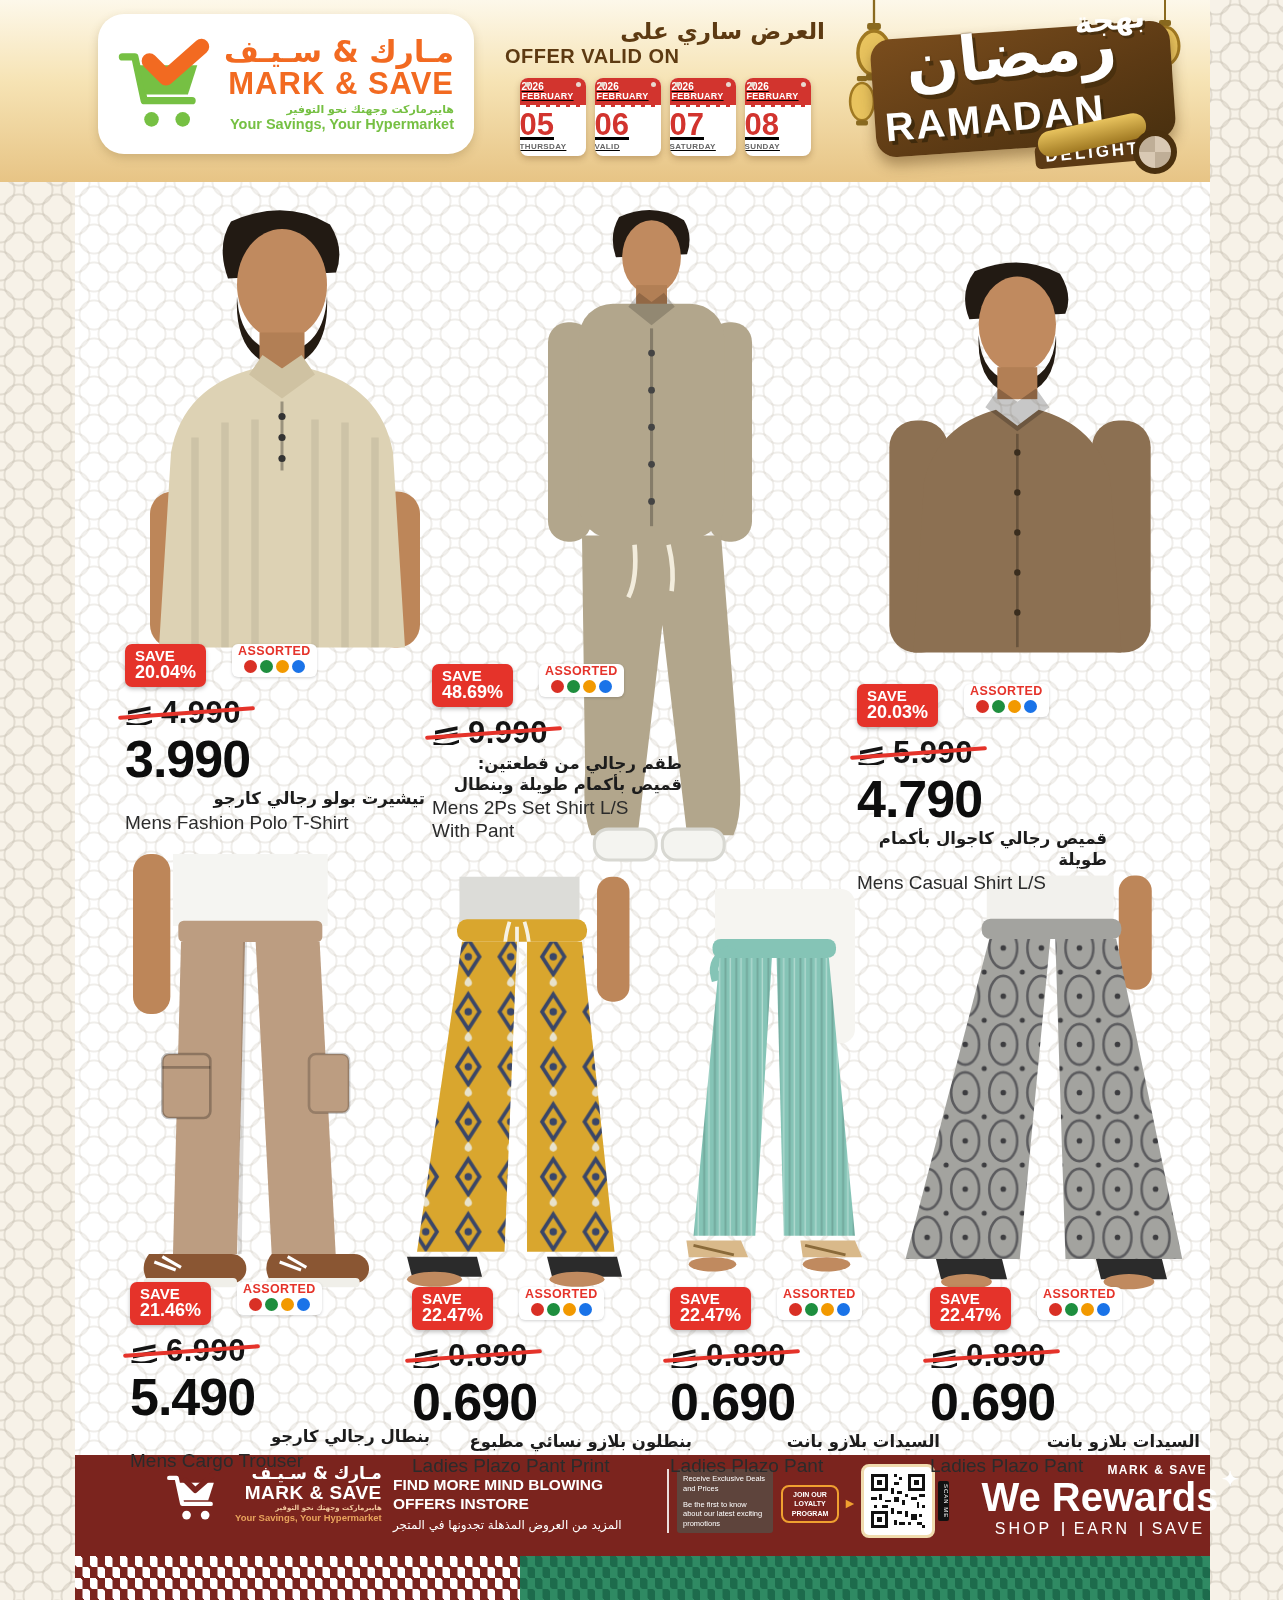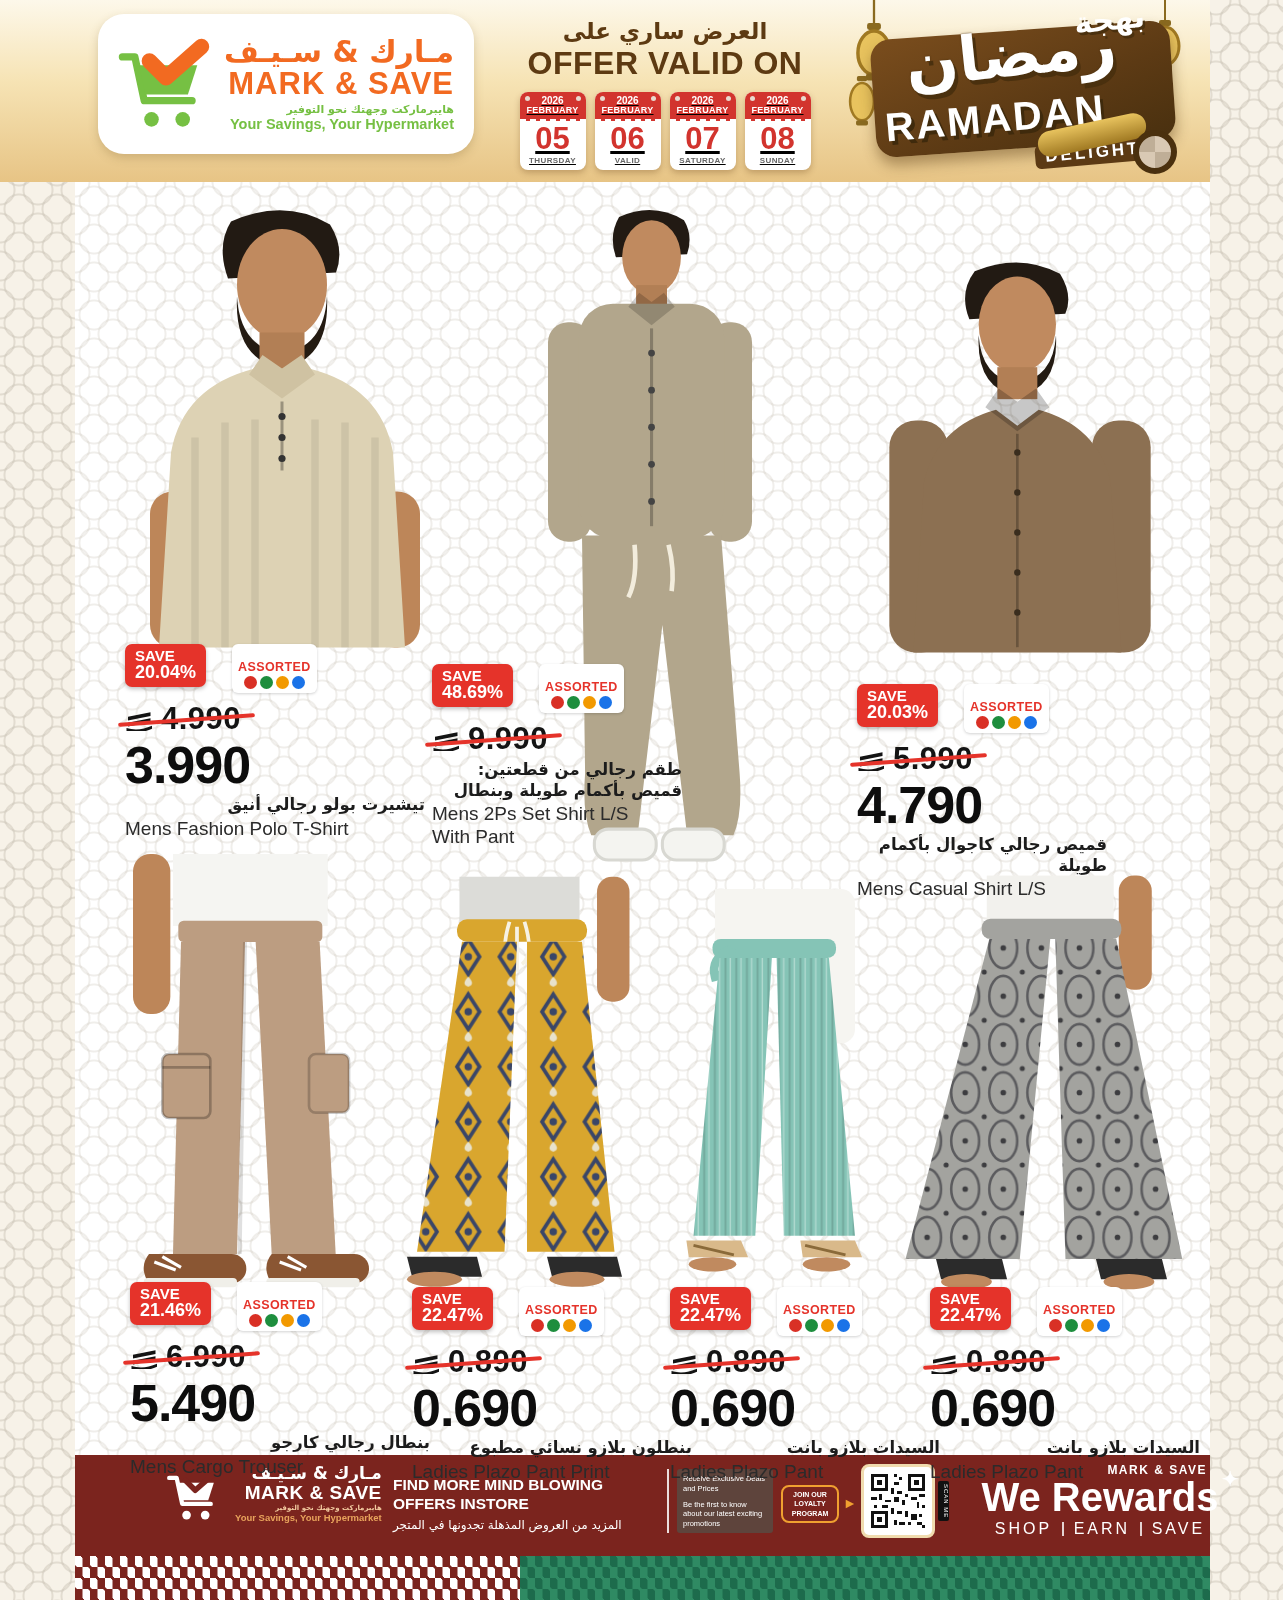--- a/index.html
+++ b/index.html
@@ -18,23 +18,23 @@
     background:linear-gradient(180deg,#fdf8ea 0%,#f6e3b4 45%,#e7c485 100%); }
   .logo-card{ position:absolute; left:98px; top:14px; width:376px; height:140px; background:#fff;
     border-radius:26px; box-shadow:0 4px 10px rgba(120,90,40,.25); display:flex; align-items:center; padding:10px 14px; }
   .logo-card svg{ width:104px; height:104px; flex:0 0 auto; }
   .logo-texts{ flex:1; text-align:right; padding-right:6px; }
   .logo-ar{ color:#f26a21; font-size:30px; font-weight:bold; line-height:1.05; }
   .logo-en{ color:#f26a21; font-size:31px; font-weight:bold; letter-spacing:1px; line-height:1.1; }
   .logo-ar-tag{ color:#76c043; font-size:11px; font-weight:bold; margin-top:2px; }
   .logo-tag{ color:#76c043; font-size:14.5px; font-weight:bold; }
 
-  .offer-block{ position:absolute; left:505px; top:18px; width:320px; text-align:center; }
+  .offer-block{ position:absolute; left:505px; top:18px; width:320px; }
   .offer-ar{ color:#5d3a12; font-size:23px; font-weight:bold; }
-  .offer-en{ color:#5d3a12; font-size:32px; font-weight:bold; letter-spacing:.5px; margin-top:1px; }
+  .offer-en{ color:#5d3a12; font-size:20px; font-weight:bold; letter-spacing:.5px; margin-top:1px; }
   .dates{ display:flex; justify-content:center; gap:9px; margin-top:10px;text-decoration:underline; }
   .date-card{ width:66px; background:#fff; border-radius:8px; overflow:hidden; box-shadow:0 3px 6px rgba(100,60,20,.3); position:relative; }
   .date-top{ background:#d2342e; color:#fff; padding:4px 2px 3px; border-bottom:2px dashed #fff; position:relative; }
   .date-top::before,.date-top::after{ content:""; position:absolute; top:4px; width:5px; height:5px; border-radius:50%; background:#e9d9cf; }
   .date-top::before{ left:5px; } .date-top::after{ right:5px; }
   .date-year{ font-size:10px; font-weight:bold; line-height:1; }
   .date-month{ font-size:9px; font-weight:bold; letter-spacing:.3px; line-height:1.1; }
   .date-day{ color:#d2342e; font-size:31px; font-weight:bold; line-height:1.05; padding-top:2px; }
   .date-week{ color:#666; font-size:8px; font-weight:bold; letter-spacing:.4px; padding:1px 0 5px; }
 
@@ -65,21 +65,21 @@
 
   .photo{ position:absolute; }
   .photo svg{ width:100%; height:100%; display:block; }
 
   .pricing{ position:absolute; z-index:6; width:300px; }
   .badges{ display:flex; align-items:flex-start; gap:26px; }
   .save-badge{ background:#e5332a; color:#fff; border-radius:7px; padding:4px 10px 5px; text-align:left;
     box-shadow:0 2px 4px rgba(0,0,0,.25); }
   .save-word{ display:block; font-size:15px; font-weight:bold; line-height:1; }
   .save-pct{ display:block; font-size:18px; font-weight:bold; line-height:1.05; }
-  .assorted{ background:#fff; border-radius:6px; padding:16px 6px 4px; text-align:center; box-shadow:0 1px 3px rgba(0,0,0,.18); }
+  .assorted{ background:#fff; border-radius:6px; padding:0 6px 4px; text-align:center; box-shadow:0 1px 3px rgba(0,0,0,.18); }
   .assorted-word{ color:#e5332a; font-size:12.5px; font-weight:bold; letter-spacing:.4px; }
   .dots{ display:flex; gap:3px; justify-content:center; margin-top:2px; }
   .dots span{ width:13px; height:13px; border-radius:50%; display:inline-block; }
   .old-price{ position:relative; display:flex; align-items:center; gap:6px; margin-top:8px; width:max-content; }
   .old-price svg{ width:30px; height:24px; }
   .old-val{ font-size:31px; font-weight:bold; color:#141414; letter-spacing:.5px; }
   .strike{ position:absolute; left:-6%; top:46%; width:118%; height:3.5px; background:#e5332a; transform:rotate(-4deg); border-radius:2px; }
   .new-price{ font-size:52px; font-weight:bold; color:#0d0d0d; line-height:1.02; letter-spacing:-1px; margin-top:2px; }
   .name-ar{ font-size:16.5px; font-weight:bold; color:#1c1c1c; margin-top:3px; line-height:1.25; }
   .name-en{ font-size:19px; color:#2b2b2b; line-height:1.2; margin-top:2px; }
@@ -406,21 +406,21 @@
             <g fill="#141414">
               <path d="M4 12 l30 -6 v5 l-30 6 z"></path>
               <path d="M4 20 l30 -6 v5 l-30 6 z"></path>
               <path d="M2 27 q16 5 34 -3 l0 4 q-18 8 -34 3 z"></path>
             </g>
           </svg>
         <span class="old-val">4.990</span>
         <i class="strike"></i>
       </div>
       <div class="new-price">3.990</div>
-      <div class="name-ar ar" dir="rtl">تيشيرت بولو رجالي أنيق</div>
+      <div class="name-ar ar" dir="rtl">تيشيرت بولو رجالي كارجو</div>
       <div class="name-en">Mens Fashion Polo T-Shirt</div>
     </div>
 
     <div class="pricing pr2">
       <div class="badges">
         <div class="save-badge">
           <span class="save-word">SAVE</span>
           <span class="save-pct">48.69%</span>
         </div>
         <div class="assorted">

